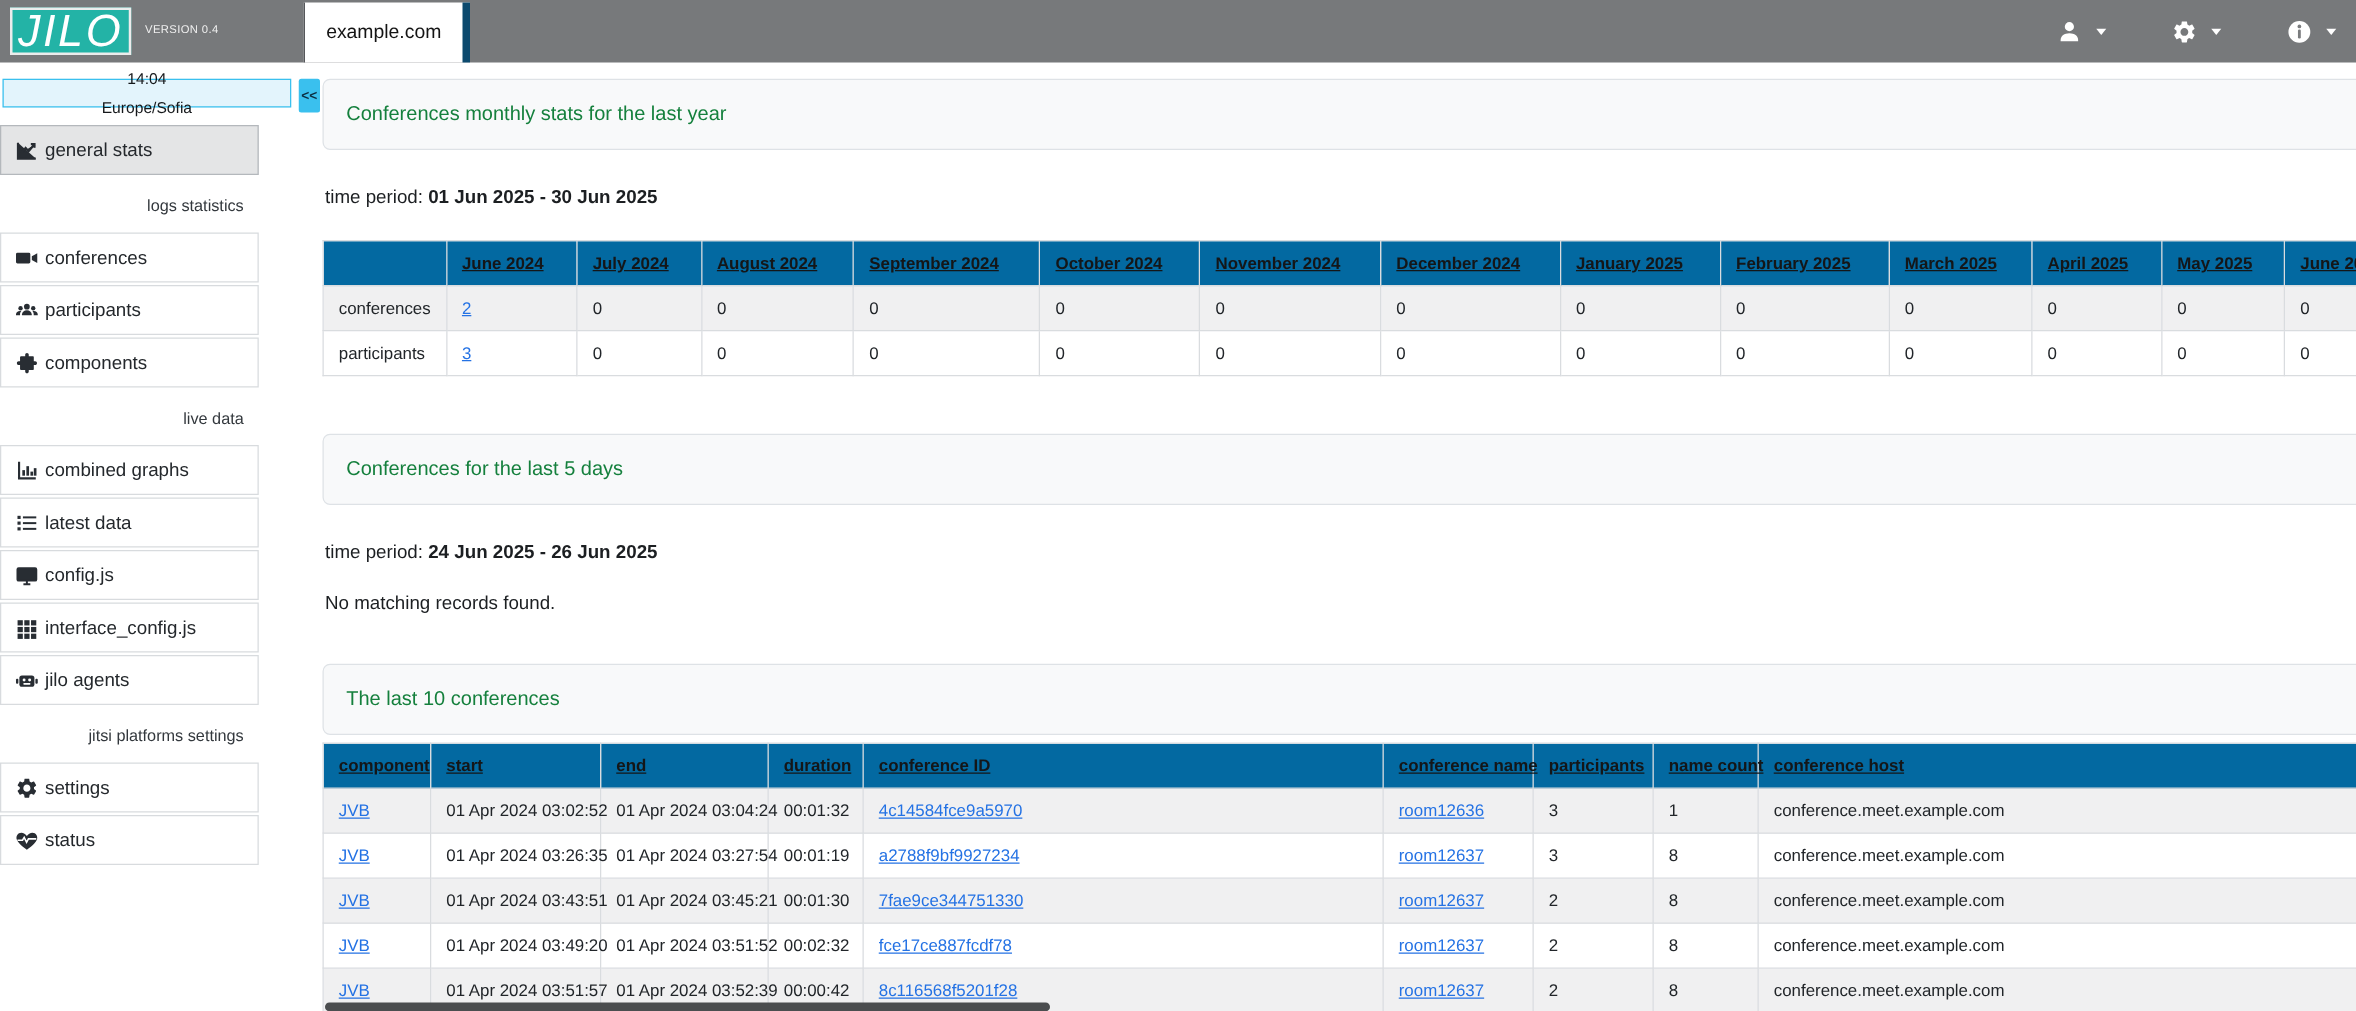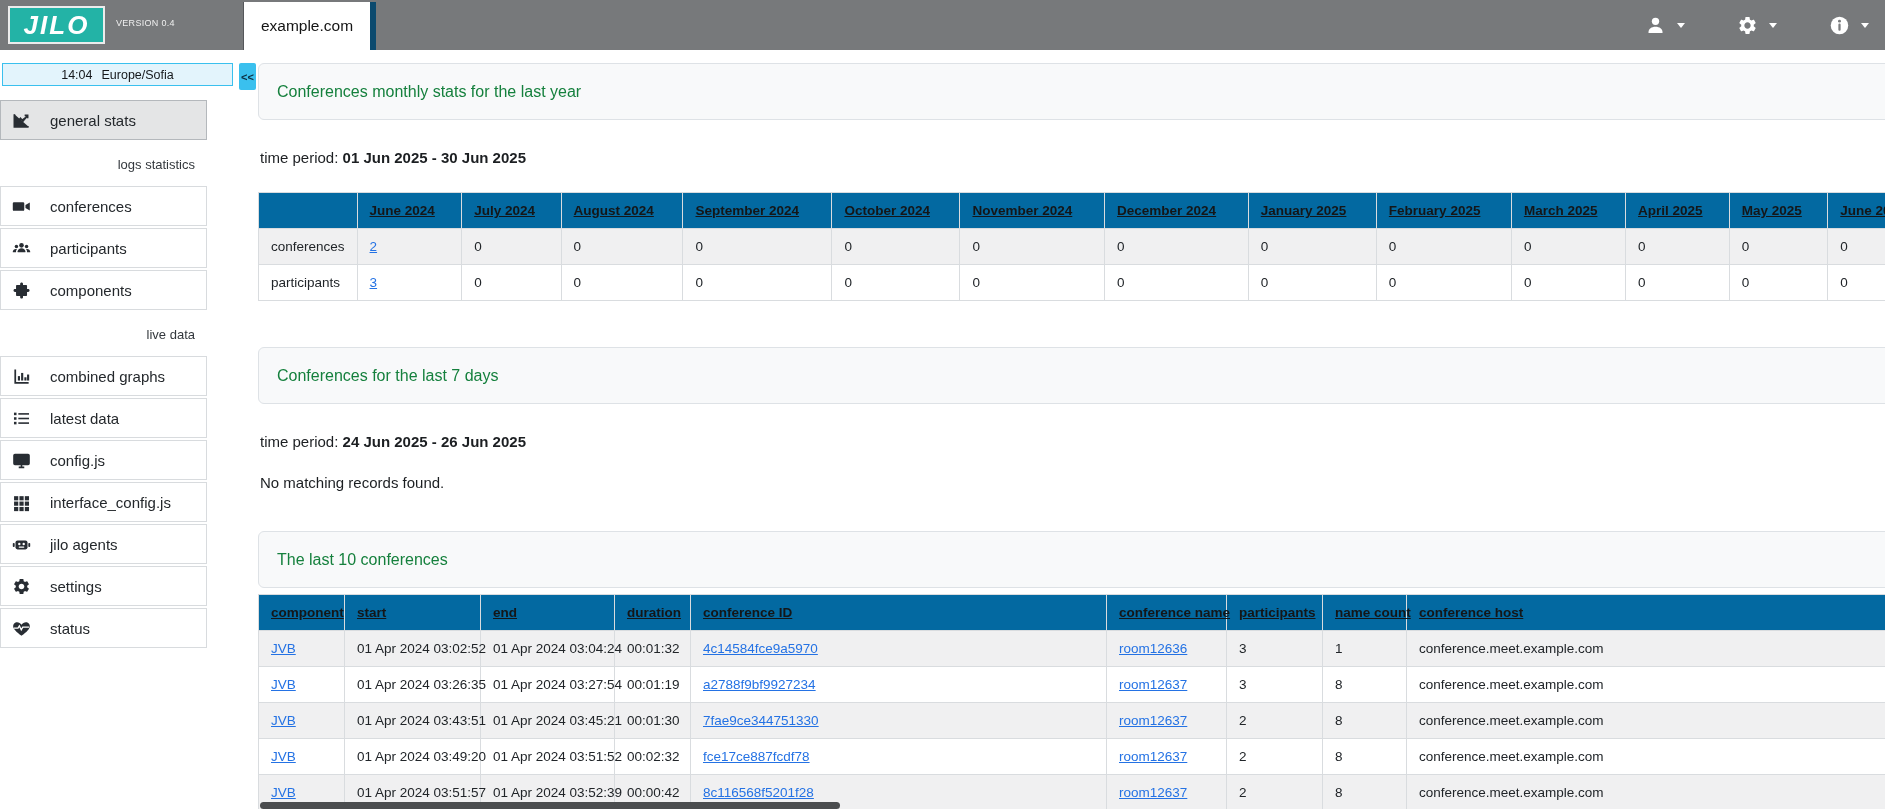--- a/index.html
+++ b/index.html
@@ -6,40 +6,40 @@
   html,body { margin:0; padding:0; }
   body {
     width:1885px; height:809px; overflow:hidden; position:relative;
     background:#fff; color:#212529;
     font-family:"Liberation Sans", sans-serif; font-size:14px;
   }
   
   .topbar { position:absolute; top:0; left:0; width:1885px; height:50px; background:#77797b; }
   .logo-box { position:absolute; left:8px; top:6px; width:97px; height:38px; background:#23b3a6;
     border:2px solid #ececec; display:flex; align-items:center; justify-content:center; }
-  .logo-box span { color:#fff; font-size:26px; font-weight:bold; font-style:italic; letter-spacing:2px; }
+  .logo-box span { color:#fff; font-size:36px; font-weight:normal; font-style:italic; letter-spacing:2px; }
   .version { position:absolute; left:116px; top:18px; color:#efefef; font-size:9px; letter-spacing:.3px; }
   .tab { position:absolute; left:243px; top:2px; width:133px; height:48px; background:#fff;
     border-left:1px solid #55575a; border-right:6px solid #0c4a6e;
     display:flex; align-items:center; justify-content:center; font-size:15.5px; color:#141414; cursor:pointer; }
   .topbar-menus { position:absolute; right:16px; top:0; height:50px; display:flex; align-items:center; gap:52px; }
   .menu { display:flex; align-items:center; gap:11px; cursor:pointer; }
   .menu .micon { width:21px; height:21px; color:#fff; }
   .menu .micon svg { width:100%; height:100%; fill:currentColor; }
   .caret { width:0; height:0; border-left:4.5px solid transparent; border-right:4.5px solid transparent; border-top:5px solid #fff; }
   
   .clock { position:absolute; left:2px; top:63px; width:231px; height:23px; background:#e3f4fc;
     border:1px solid #3ac0ee; display:flex; align-items:center; justify-content:center; gap:9px;
-    font-size:12.5px; color:#15181b; }
+    font-size:12.5px; color:#15181b;flex-direction:column; }
   .collapse-btn { position:absolute; left:239px; top:63px; width:17px; height:27px; background:#3ac0ee;
     color:#0b2d40; font-size:11px; font-weight:bold; display:flex; align-items:center; justify-content:center;
     border-radius:2px; cursor:pointer; }
   .nav { position:absolute; left:0; top:100px; width:207px; }
   .nav-item { height:40px; margin-bottom:2px; border:1px solid #d8dbde; background:#fff;
-    display:flex; align-items:center; gap:19px; padding-left:11px; font-size:15px; color:#24282c; cursor:pointer; }
+    display:flex; align-items:center; gap:5px; padding-left:11px; font-size:15px; color:#24282c; cursor:pointer; }
   .nav-item.active { background:#e4e5e6; border-color:#b4b8bc; }
   .nav-icon { width:19px; height:19px; color:#282d33; flex:0 0 auto; }
   .nav-icon svg { width:100%; height:100%; fill:currentColor; }
   .nav-section { height:44px; display:flex; align-items:center; justify-content:flex-end;
     padding-right:12px; font-size:13px; color:#33383d; }
   
   .main { position:absolute; left:258px; top:50px; width:1700px; }
   .card { margin-top:13px; height:57px; background:#f8f9fa; border:1px solid #dee2e6; border-radius:6px;
     display:flex; align-items:center; padding-left:18px; }
   .card a { color:#15803d; font-size:16px; text-decoration:none; cursor:pointer; }
@@ -182,20 +182,21 @@
       <span class="nav-icon"><svg viewBox="0 0 24 24">
           <rect x="1" y="10" width="2.4" height="5.2" rx="1"></rect>
           <rect x="20.6" y="10" width="2.4" height="5.2" rx="1"></rect>
           <rect x="4.4" y="6.8" width="15.2" height="11.4" rx="2.6"></rect>
           <circle cx="9.2" cy="11.3" r="1.5" fill="#fff"></circle>
           <circle cx="14.8" cy="11.3" r="1.5" fill="#fff"></circle>
           <rect x="8.4" y="14.4" width="7.2" height="1.7" rx="0.8" fill="#fff"></rect>
         </svg></span>
       <span>jilo agents</span>
     </div>
+    <div class="nav-section">jitsi platforms settings</div>
     <div class="nav-item">
       <span class="nav-icon"><svg viewBox="0 0 24 24">
           <path d="M19.14 12.94c.04-.3.06-.61.06-.94 0-.32-.02-.64-.07-.94l2.03-1.58c.18-.14.23-.41.12-.61l-1.92-3.32c-.12-.22-.37-.29-.59-.22l-2.39.96c-.5-.38-1.03-.7-1.62-.94l-.36-2.54c-.04-.24-.24-.41-.48-.41h-3.84c-.24 0-.43.17-.47.41l-.36 2.54c-.59.24-1.13.57-1.62.94l-2.39-.96c-.22-.08-.47 0-.59.22L2.74 8.87c-.12.21-.08.47.12.61l2.03 1.58c-.05.3-.09.63-.09.94s.02.64.07.94l-2.03 1.58c-.18.14-.23.41-.12.61l1.92 3.32c.12.22.37.29.59.22l2.39-.96c.5.38 1.03.7 1.62.94l.36 2.54c.05.24.24.41.48.41h3.84c.24 0 .44-.17.47-.41l.36-2.54c.59-.24 1.13-.56 1.62-.94l2.39.96c.22.08.47 0 .59-.22l1.92-3.32c.12-.22.07-.47-.12-.61l-2.01-1.58zM12 15.6c-1.98 0-3.6-1.62-3.6-3.6s1.62-3.6 3.6-3.6 3.6 1.62 3.6 3.6-1.62 3.6-3.6 3.6z"></path>
         </svg></span>
       <span>settings</span>
     </div>
     <div class="nav-item">
       <span class="nav-icon"><svg viewBox="0 0 24 24">
           <path d="M12 21.2S3.8 15.9 1.9 11.2C.5 7.4 2.9 4 6.4 4c2.3 0 4.3 1.3 5.6 3.3C13.3 5.3 15.3 4 17.6 4c3.5 0 5.9 3.4 4.5 7.2-1.9 4.7-10.1 10-10.1 10z"></path>
           <path d="M2.5 11.6h5.1l1.7-2.9 2.4 5 1.9-3.5h7.9" fill="none" stroke="#fff" stroke-width="1.6"></path>
@@ -265,21 +266,21 @@
           <td>0</td>
           <td>0</td>
           <td>0</td>
           <td>0</td>
           <td>0</td>
         </tr>
       </tbody>
   </table>
 
   <div class="card card2">
-    <a>Conferences for the last 7 days</a>
+    <a>Conferences for the last 5 days</a>
   </div>
   <p class="tp">
     <span>time period:</span>
     <b>24 Jun 2025 - 26 Jun 2025</b>
   </p>
   <p class="empty-msg">No matching records found.</p>
 
   <div class="card card3">
     <a>The last 10 conferences</a>
   </div>

